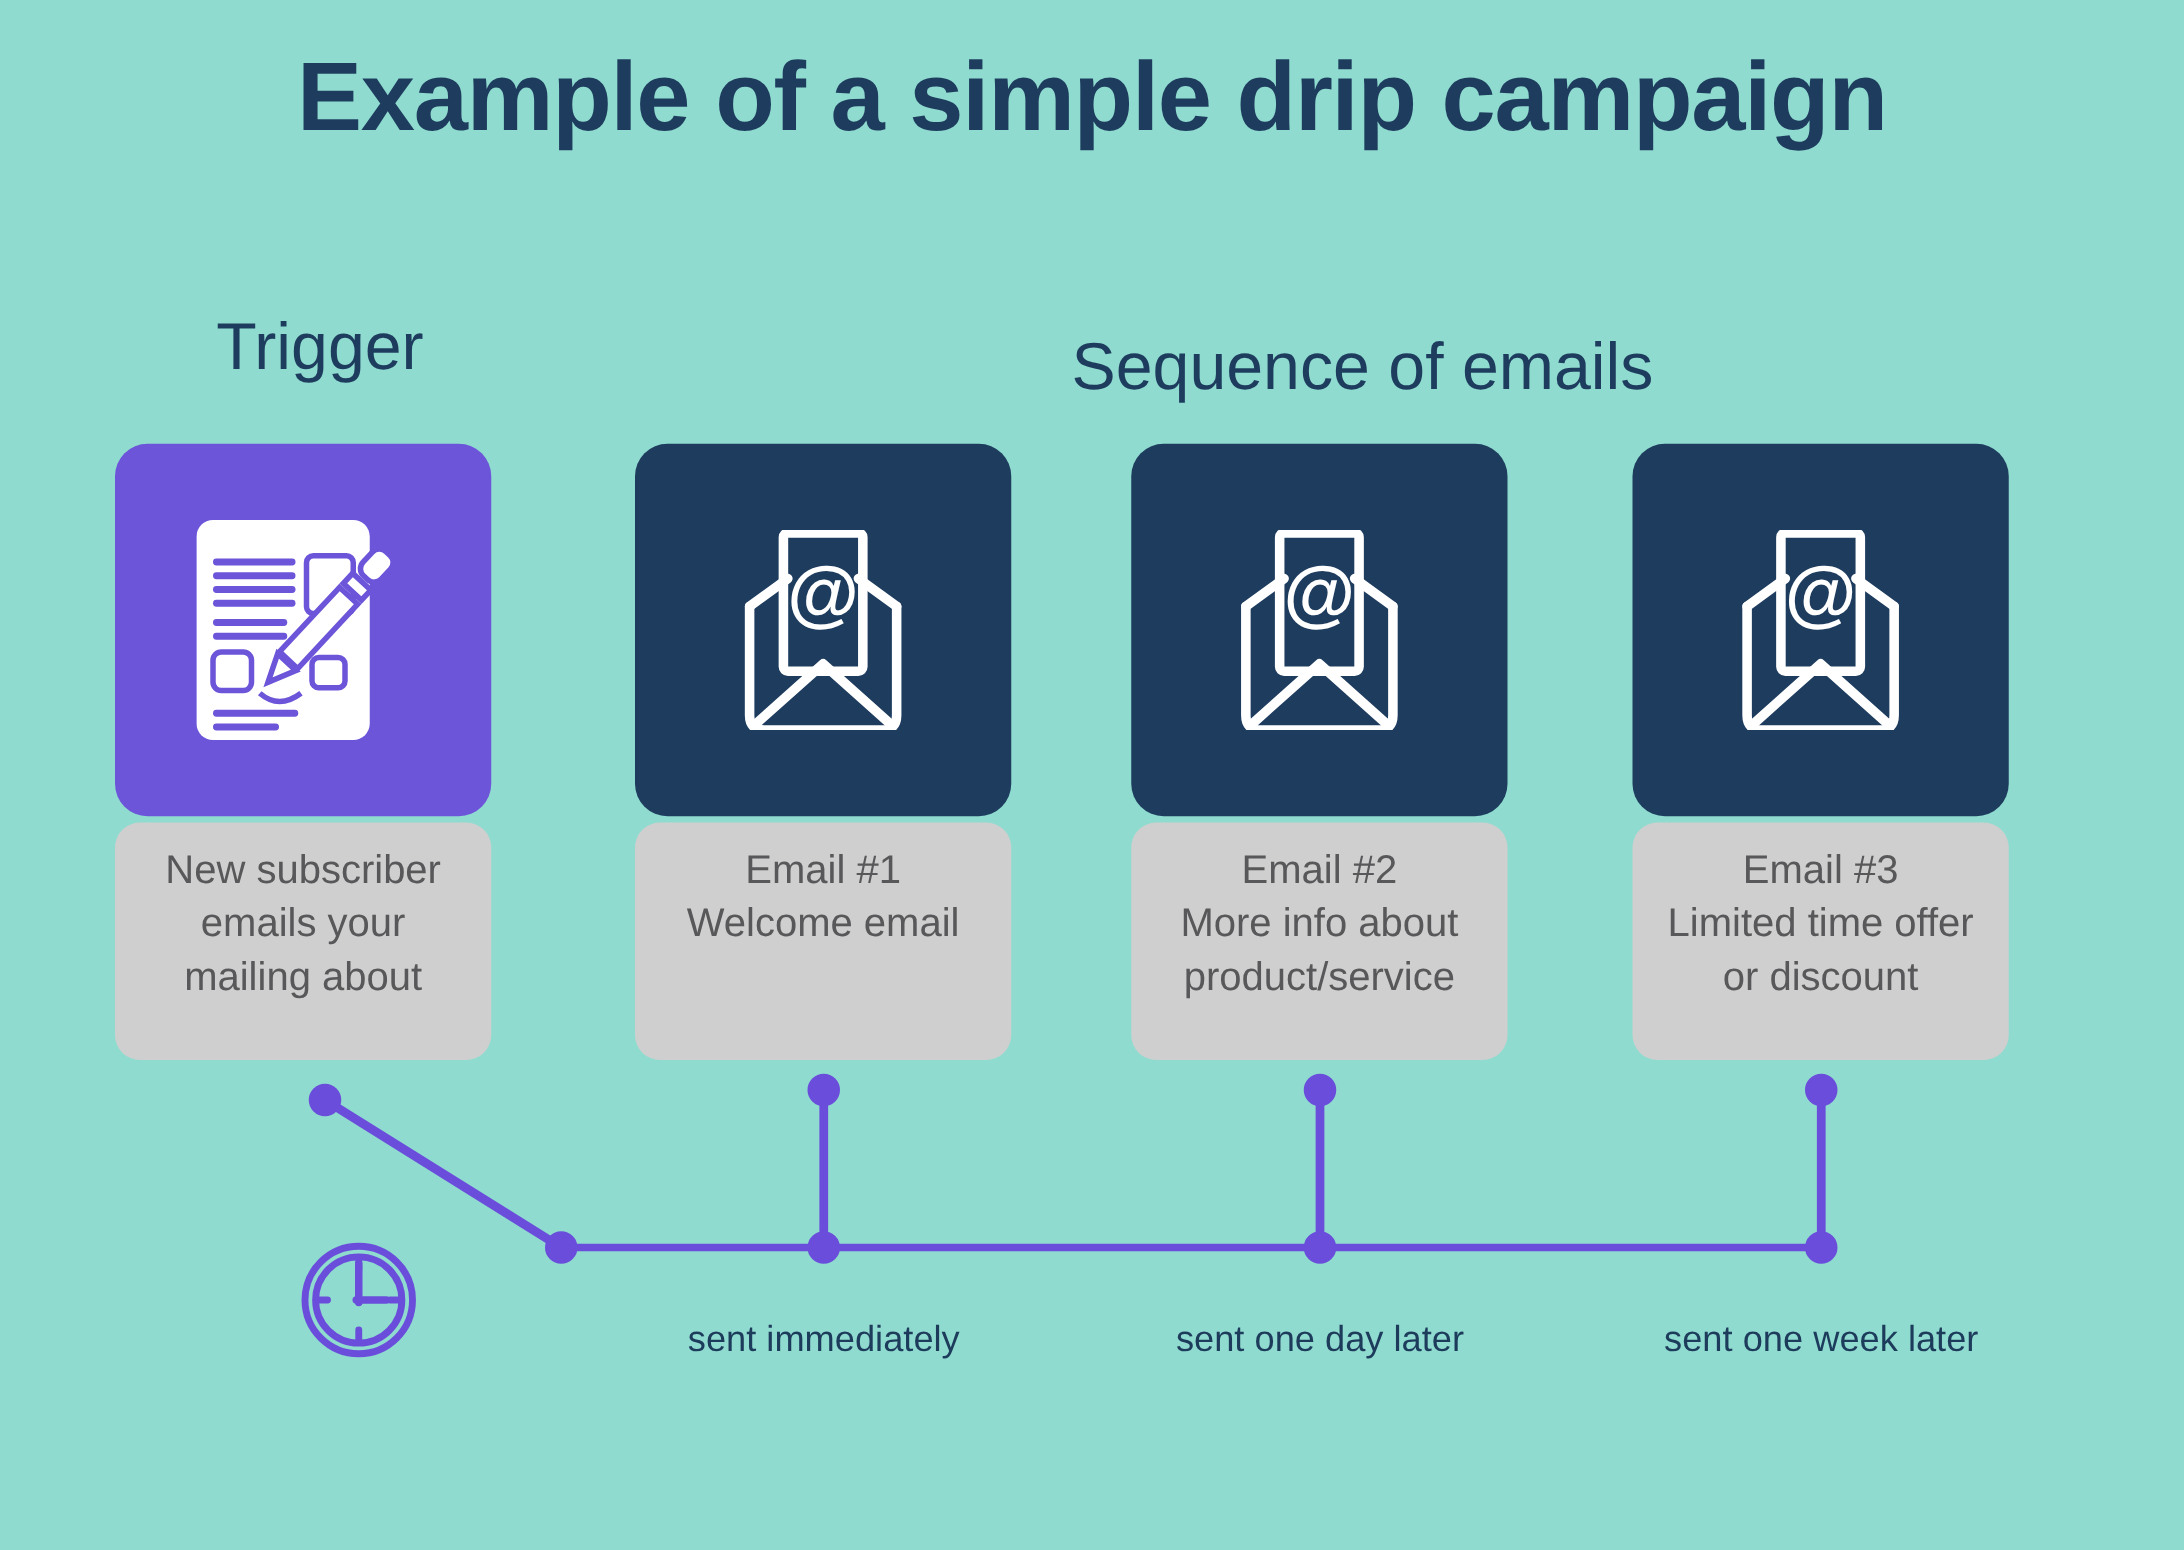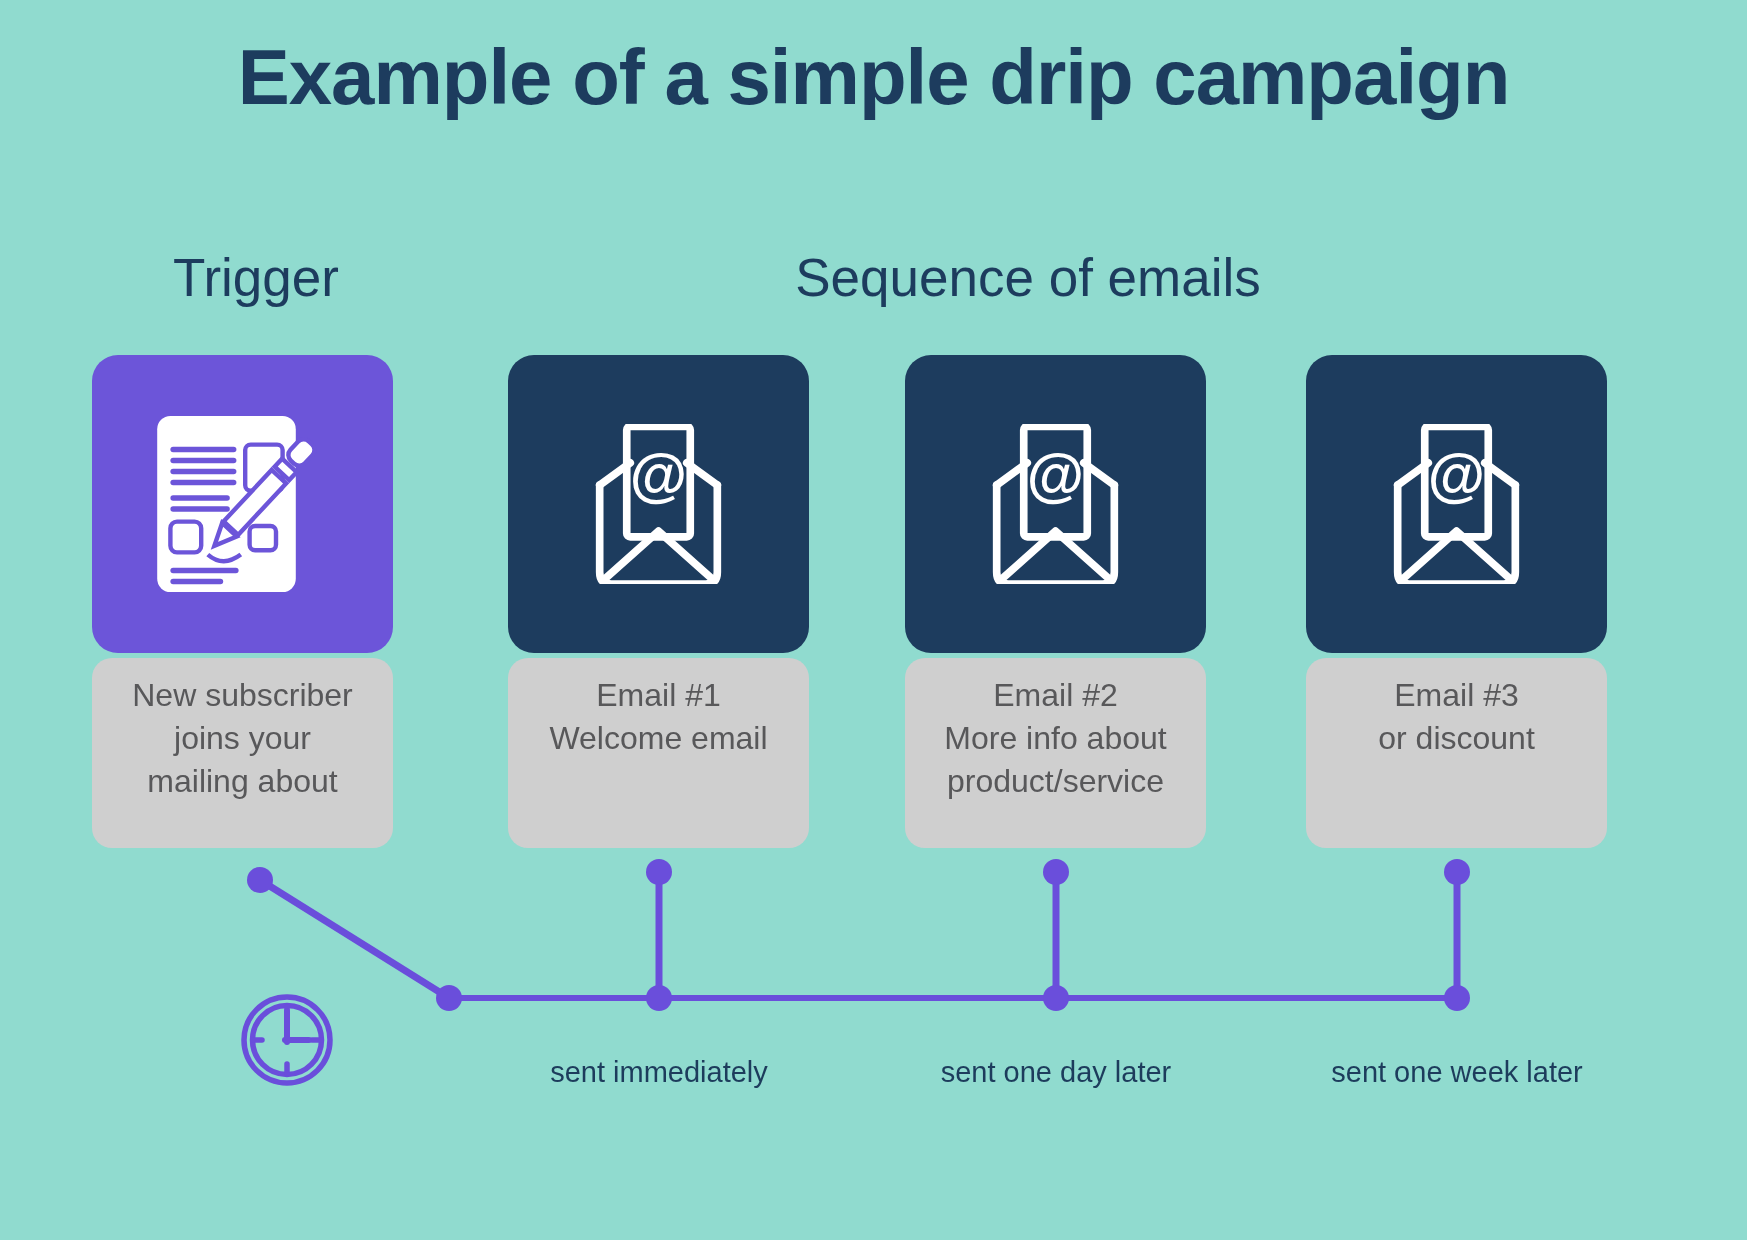--- a/index.html
+++ b/index.html
@@ -23,21 +23,21 @@
     position:absolute;top:32px;left:0;width:1747px;
     text-align:center;
     font-size:78px;font-weight:700;letter-spacing:-1px;line-height:90px;
     color:var(--navy);
   }
   .section-label{
     position:absolute;top:250px;height:56px;line-height:56px;
     text-align:center;font-size:53px;font-weight:400;color:var(--navy);
   }
   .section-label.trigger{left:56px;width:400px;}
-  .section-label.sequence{left:628px;width:800px;}
+  .section-label.sequence{left:690px;width:800px;margin-top:16px;}
 
   .icon-box{
     position:absolute;top:355px;width:301px;height:298px;border-radius:26px;
     display:flex;align-items:center;justify-content:center;
   }
   .icon-box.purple{background:var(--purple);}
   .icon-box.navy{background:var(--navy);}
 
   .caption-box{
     position:absolute;top:658px;width:301px;height:190px;border-radius:20px;
@@ -130,21 +130,21 @@
       <g transform="translate(52,118) rotate(-47)">
         <polygon class="doc-outline" points="0,0 20,-9 20,9" stroke-width="3"></polygon>
         <rect class="doc-outline" x="22" y="-9" width="64" height="18" stroke-width="3"></rect>
         <rect class="doc-outline" x="90" y="-9" width="10" height="18" stroke-width="3"></rect>
         <rect class="doc-outline" x="104" y="-9" width="24" height="18" rx="7" stroke-width="3"></rect>
       </g>
     </svg>
   </div>
   <div class="caption-box x1">
     <div>New subscriber</div>
-    <div>joins your</div>
+    <div>emails your</div>
     <div>mailing about</div>
   </div>
 
   <div class="icon-box navy x2">
     <svg width="151" height="160" viewBox="0 12 128 136">
       <rect class="env-letter" x="37" y="14" width="54" height="94" rx="3"></rect>
       <text class="env-at" x="64" y="72" text-anchor="middle">@</text>
       <path class="env-stroke" d="M14 64 L40 45 M114 64 L88 45"></path>
       <path class="env-stroke" d="M14 64 V138 Q14 148 24 148 H104 Q114 148 114 138 V64"></path>
       <path class="env-stroke" d="M17 145 L64 103 L111 145"></path>
@@ -174,20 +174,21 @@
     <svg width="151" height="160" viewBox="0 12 128 136">
       <rect class="env-letter" x="37" y="14" width="54" height="94" rx="3"></rect>
       <text class="env-at" x="64" y="72" text-anchor="middle">@</text>
       <path class="env-stroke" d="M14 64 L40 45 M114 64 L88 45"></path>
       <path class="env-stroke" d="M14 64 V138 Q14 148 24 148 H104 Q114 148 114 138 V64"></path>
       <path class="env-stroke" d="M17 145 L64 103 L111 145"></path>
     </svg>
   </div>
   <div class="caption-box x4">
     <div>Email #3</div>
+    <div>Limited time offer</div>
     <div>or discount</div>
   </div>
 
   <div class="sent-label s1">sent immediately</div>
   <div class="sent-label s2">sent one day later</div>
   <div class="sent-label s3">sent one week later</div>
 
 </div>
 
 </body></html>

